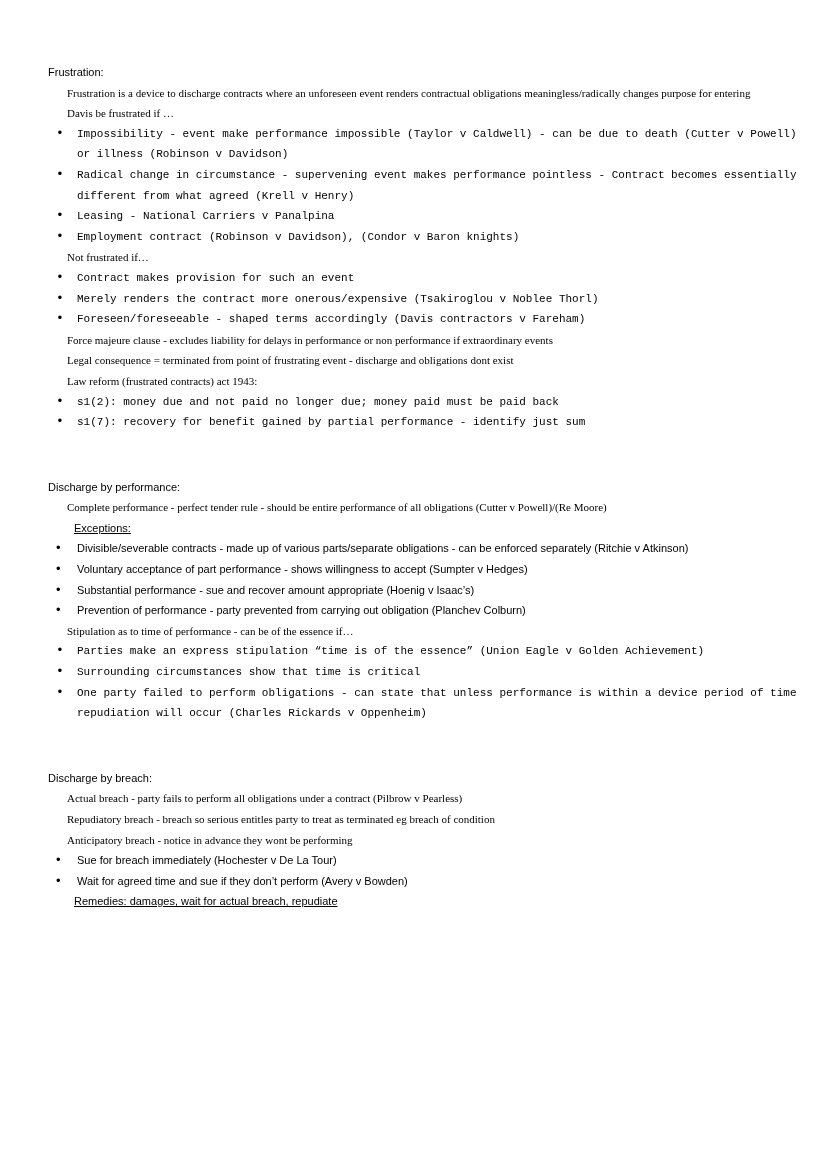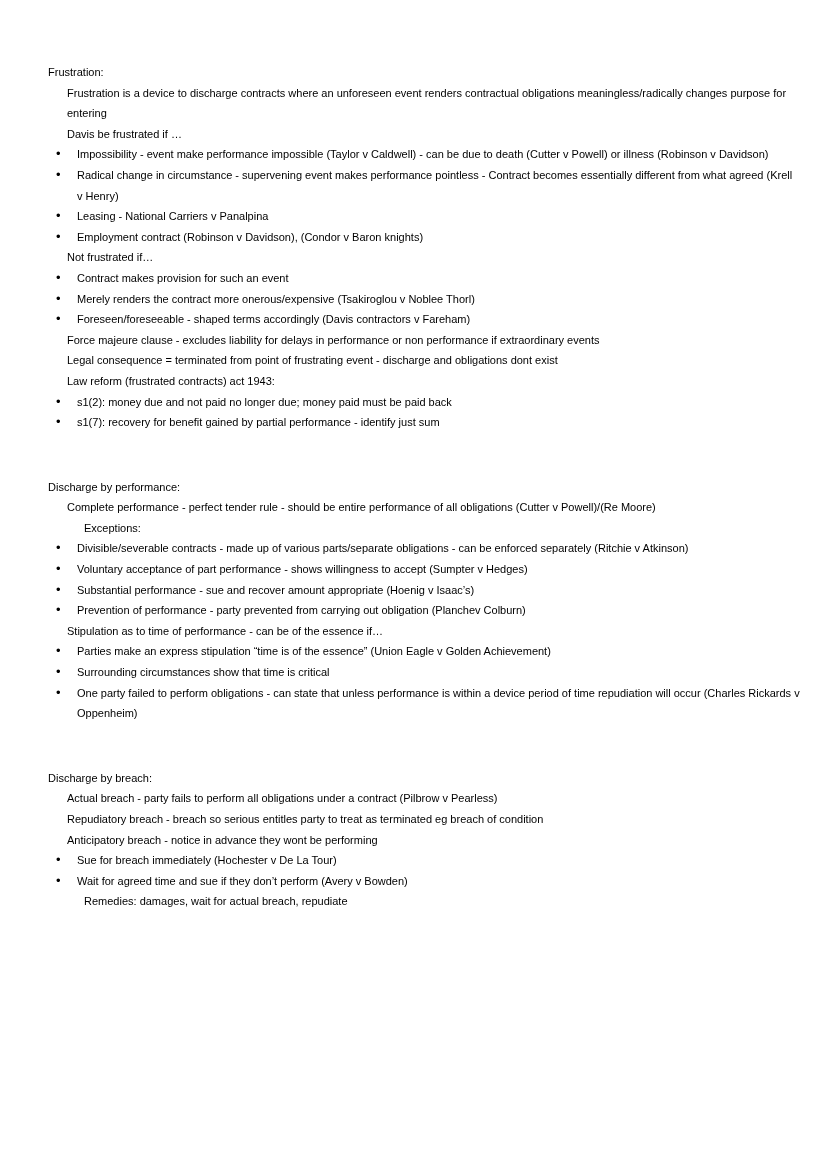--- a/index.html
+++ b/index.html
@@ -29,22 +29,22 @@
   }
 
   
   .line {
     margin: 0;
     padding: 0;
   }
 
   
   .lvl0 { margin-left: 0px;  }
-  .lvl1 { margin-left: 19px; }
-  .lvl2 { margin-left: 36px; }
+  .lvl1 { margin-left: 19px; font-family: Liberation Serif, serif; }
+  .lvl2 { margin-left: 26px; text-decoration: underline; }
 
   
   ul.blist {
     list-style: none;
     margin: 0;
     padding: 0;
   }
   ul.blist > li {
     position: relative;
     padding-left: 29px;
@@ -52,21 +52,21 @@
   }
   ul.blist > li::before {
     content: "\2022";
     position: absolute;
     left: 8px;
     top: 0;
     font-size: 13px;
     line-height: 20.6px;
   }
   
-  .bl-1 { margin-left: 34px; }   
+  .bl-1 { margin-left: 34px; font-family: Liberation Mono, monospace; }   
   .bl-2 { margin-left: 90px; }   
 
   .section-gap-1 { height: 44px; }
   .section-gap-2 { height: 44px; }
 </style>
 </head>
 <body>
 
 <div class="page">
   <div class="doc-body" id="doc-body">

